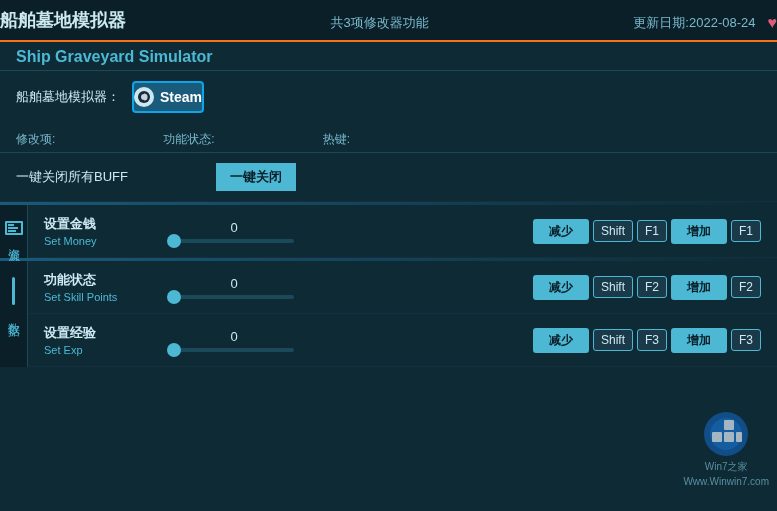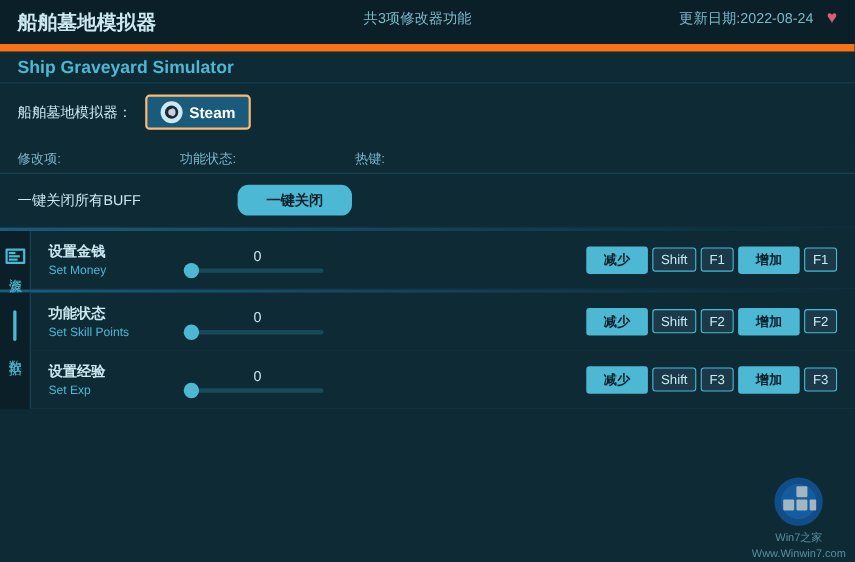--- a/index.html
+++ b/index.html
@@ -9,25 +9,25 @@
       background: #0d2a35;
       font-family: 'Microsoft YaHei', Arial, sans-serif;
       color: #cce8f0;
       overflow: hidden;
       position: relative;
     }
 
     
     .header {
       background: #0a1f28;
-      padding: 8px 16px;
-      display: flex;
-      align-items: flex-start;
+      padding: 8px 0;
+      display: flex;
+      align-items: flex-end;
       justify-content: space-between;
-      border-bottom: 7px solid #f97316;
+      border-bottom: 2px solid #f97316;
     }
     .header-title {
       font-size: 18px;
       font-weight: bold;
       color: #cce8f0;
     }
     .header-center {
       font-size: 13px;
       color: #7ab8cc;
     }
@@ -63,23 +63,23 @@
     }
     .platform-label {
       font-size: 13px;
       color: #cce8f0;
     }
     .steam-button {
       display: flex;
       align-items: center;
       gap: 6px;
       background: #1a5a7a;
-      border: 2px solid #fdba74;
+      border: 2px solid #0ea5e9;
       border-radius: 4px;
-      padding: 4px 12px;
+      padding: 4px 0;
       color: #ffffff;
       font-size: 14px;
       font-weight: bold;
       cursor: pointer;
     }
     .steam-icon-circle {
       width: 20px;
       height: 20px;
       background: #cce8f0;
       border-radius: 50%;
@@ -110,22 +110,22 @@
       border-bottom: 1px solid #143040;
     }
     .cheat-name {
       font-size: 13px;
       color: #cce8f0;
       min-width: 180px;
     }
     .toggle-btn {
       background: #4db8d4;
       border: none;
-      border-radius: 10px;
-      padding: 5px 26px;
+      border-radius: 0;
+      padding: 5px 14px;
       color: #0a1f28;
       font-size: 13px;
       font-weight: bold;
       cursor: pointer;
       font-family: 'Microsoft YaHei', Arial, sans-serif;
     }
     .toggle-btn.on {
       background: #4db8d4;
     }
 
@@ -235,21 +235,21 @@
       border: 1px solid #4db8d4;
       border-radius: 3px;
       padding: 3px 7px;
       color: #cce8f0;
       font-size: 12px;
     }
 
     
     .watermark {
       position: absolute;
-      bottom: 2px;
+      bottom: 24px;
       right: 8px;
       opacity: 0.7;
       display: flex;
       flex-direction: column;
       align-items: center;
       gap: 2px;
     }
     .watermark-logo {
       width: 48px;
       height: 48px;

